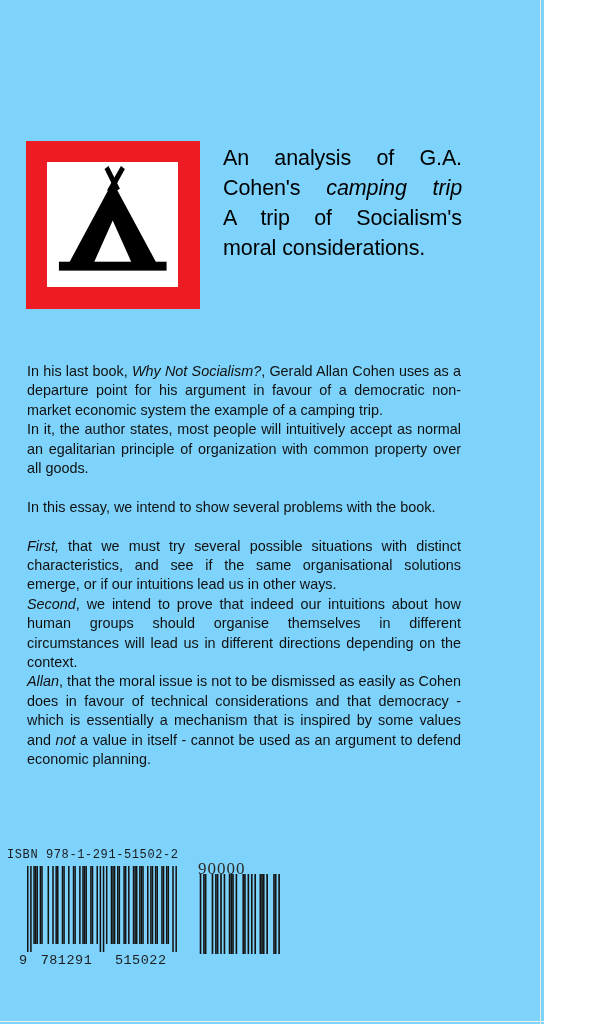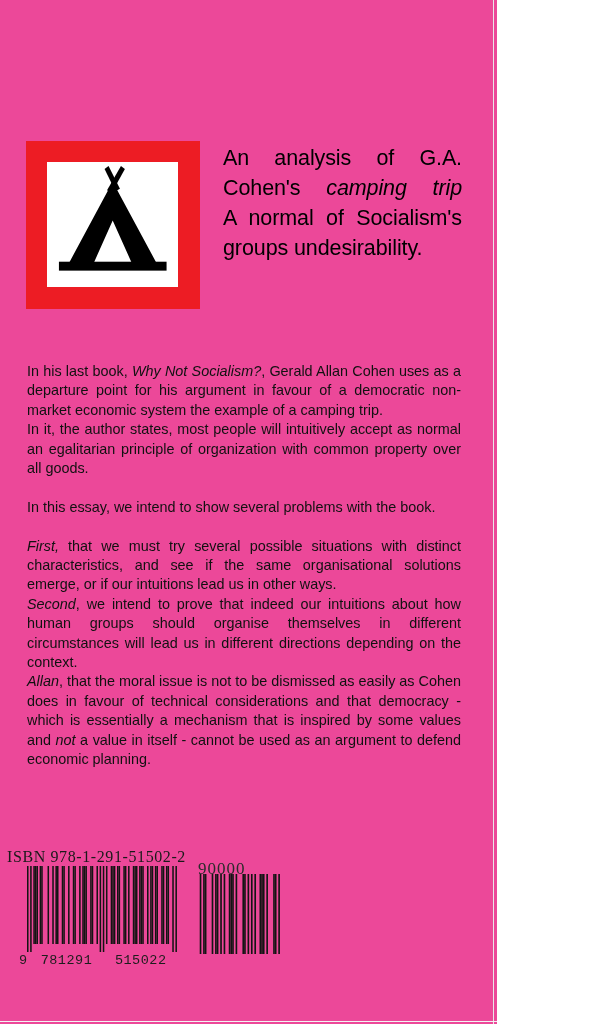--- a/index.html
+++ b/index.html
@@ -6,23 +6,23 @@
   html, body {
     margin: 0;
     padding: 0;
     background: #ffffff;
   }
   body {
     font-family: "Liberation Sans", sans-serif;
   }
   .page {
     position: relative;
-    width: 497px;
+    width: 544px;
     height: 1024px;
-    background: #ec4899;
+    background: #7dd3fc;
     overflow: hidden;
     box-sizing: border-box;
   }
   
   .page-edge-right {
     position: absolute;
     top: 0;
     right: 3px;
     width: 1px;
     height: 1024px;
@@ -109,22 +109,22 @@
   }
   .body-copy em {
     font-style: italic;
   }
 
   
   .isbn-line {
     position: absolute;
     left: 7px;
     top: 848px;
-    font-family: Liberation Serif, serif;
-    font-size: 16px;
+    font-family: Liberation Mono, monospace;
+    font-size: 12px;
     letter-spacing: 0.6px;
     color: #1a1a1a;
     white-space: nowrap;
   }
   .barcode-main {
     position: absolute;
     left: 13px;
     top: 866px;
     width: 166px;
     height: 106px;
@@ -180,22 +180,22 @@
 
             <rect x="11.0" y="100.5" width="108.5" height="9.0" fill="#000000"></rect>
           </svg>
         </span>
       </div>
     </div>
 
     <div class="headline">
       <span class="ln ln-justify">An analysis of G.A.</span>
       <span class="ln ln-justify"><span>Cohen's </span><em>camping trip</em></span>
-      <span class="ln ln-justify">A normal of Socialism's</span>
-      <span class="ln">groups undesirability.</span>
+      <span class="ln ln-justify">A trip of Socialism's</span>
+      <span class="ln">moral considerations.</span>
     </div>
 
   </div>
 
   <div class="body-copy" id="body-copy">
       <p><span>In his last book, </span><em>Why Not Socialism?</em><span>, Gerald Allan Cohen uses as a departure point for his argument in favour of a democratic non-market economic system the example of a camping trip.</span></p>
       <p><span>In it, the author states, most people will intuitively accept as normal an egalitarian principle of organization with common property over all goods.</span></p>
       <p class="gap"><span>In this essay, we intend to show several problems with the book.</span></p>
       <p class="gap"><em>First,</em><span> that we must try several possible situations with distinct characteristics, and see if the same organisational solutions emerge, or if our intuitions lead us in other ways.</span></p>
       <p><em>Second</em><span>, we intend to prove that indeed our intuitions about how human groups should organise themselves in different circumstances will lead us in different directions depending on the context.</span></p>

